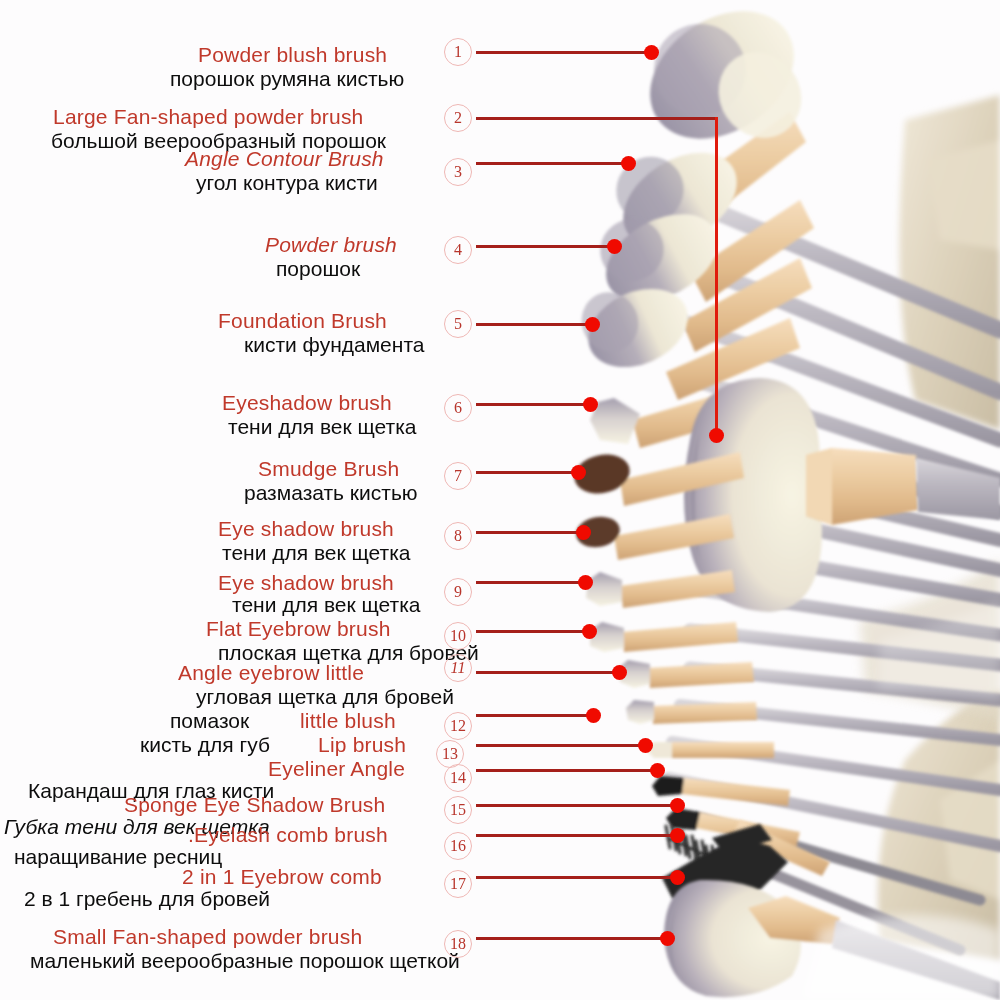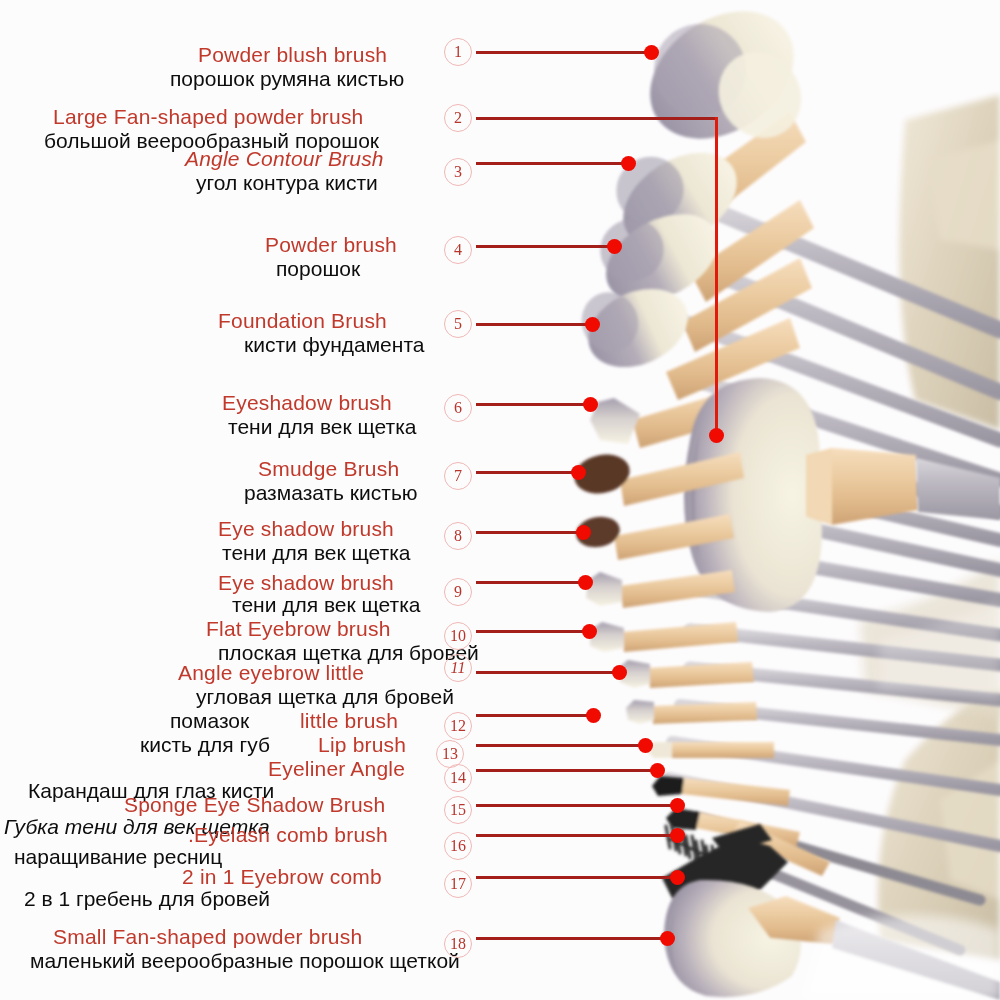--- a/index.html
+++ b/index.html
@@ -299,37 +299,37 @@
     <div class="ann">
       <div class="en" style="left:198px;top:44px;">Powder blush brush</div>
       <div class="ru" style="left:170px;top:68px;">порошок румяна кистью</div>
       <div class="num" style="left:444px;top:38px;">1</div>
       <div class="lead" style="left:476px;top:51px;width:176px;"></div>
       <div class="dot" style="left:644px;top:45px;"></div>
     </div>
 
     <div class="ann">
       <div class="en" style="left:53px;top:106px;">Large Fan-shaped powder brush</div>
-      <div class="ru" style="left:44px;top:130px;">большой веерообразный порошок</div>
+      <div class="ru" style="left:51px;top:130px;">большой веерообразный порошок</div>
       <div class="num" style="left:444px;top:104px;">2</div>
       <div class="lead" style="left:476px;top:117px;width:242px;"></div>
       <div class="leadv" style="left:715px;top:117px;height:321px;"></div>
       <div class="dot" style="left:709px;top:428px;"></div>
     </div>
 
     <div class="ann">
       <div class="en" style="left:185px;top:148px;font-style:italic;">Angle Contour Brush</div>
       <div class="ru" style="left:196px;top:172px;">угол контура кисти</div>
       <div class="num" style="left:444px;top:158px;">3</div>
       <div class="lead" style="left:476px;top:162px;width:154px;"></div>
       <div class="dot" style="left:621px;top:156px;"></div>
     </div>
 
     <div class="ann">
-      <div class="en" style="left:265px;top:234px;">Powder brush</div>
+      <div class="en" style="left:265px;top:234px;font-style:italic;">Powder brush</div>
       <div class="ru" style="left:276px;top:258px;">порошок</div>
       <div class="num" style="left:444px;top:236px;">4</div>
       <div class="lead" style="left:476px;top:245px;width:140px;"></div>
       <div class="dot" style="left:607px;top:239px;"></div>
     </div>
 
     <div class="ann">
       <div class="en" style="left:218px;top:310px;">Foundation Brush</div>
       <div class="ru" style="left:244px;top:334px;">кисти фундамента</div>
       <div class="num" style="left:444px;top:310px;">5</div>
@@ -380,21 +380,21 @@
     <div class="ann">
       <div class="en" style="left:178px;top:662px;">Angle eyebrow little</div>
       <div class="ru" style="left:196px;top:686px;">угловая щетка для бровей</div>
       <div class="num" style="left:444px;top:654px;font-style:italic;">11</div>
       <div class="lead" style="left:476px;top:671px;width:142px;"></div>
       <div class="dot" style="left:612px;top:665px;"></div>
     </div>
 
     <div class="ann">
       <div class="ru" style="left:170px;top:710px;">помазок</div>
-      <div class="en" style="left:300px;top:710px;">little brush</div>
+      <div class="en" style="left:300px;top:710px;">little blush</div>
       <div class="num" style="left:444px;top:712px;">12</div>
       <div class="lead" style="left:476px;top:714px;width:116px;"></div>
       <div class="dot" style="left:586px;top:708px;"></div>
     </div>
 
     <div class="ann">
       <div class="ru" style="left:140px;top:734px;">кисть для губ</div>
       <div class="en" style="left:318px;top:734px;">Lip brush</div>
       <div class="num" style="left:436px;top:740px;">13</div>
       <div class="lead" style="left:476px;top:744px;width:168px;"></div>

